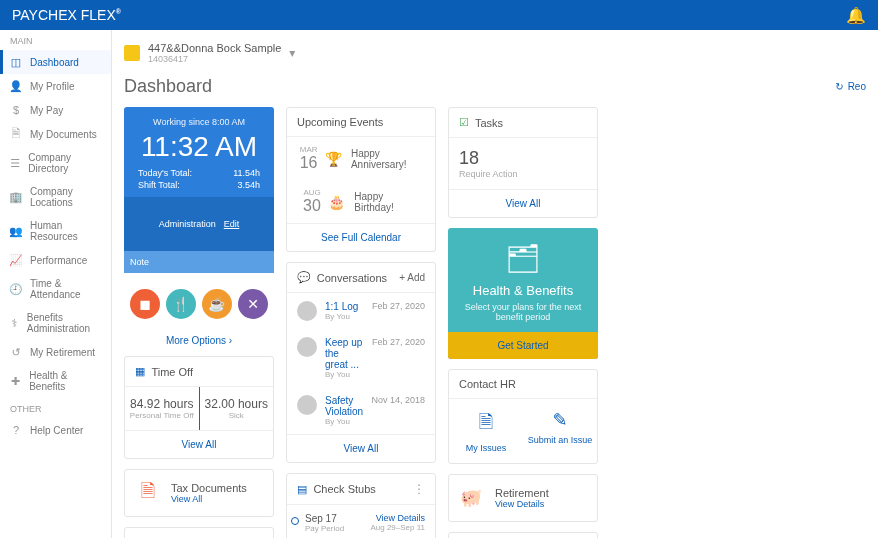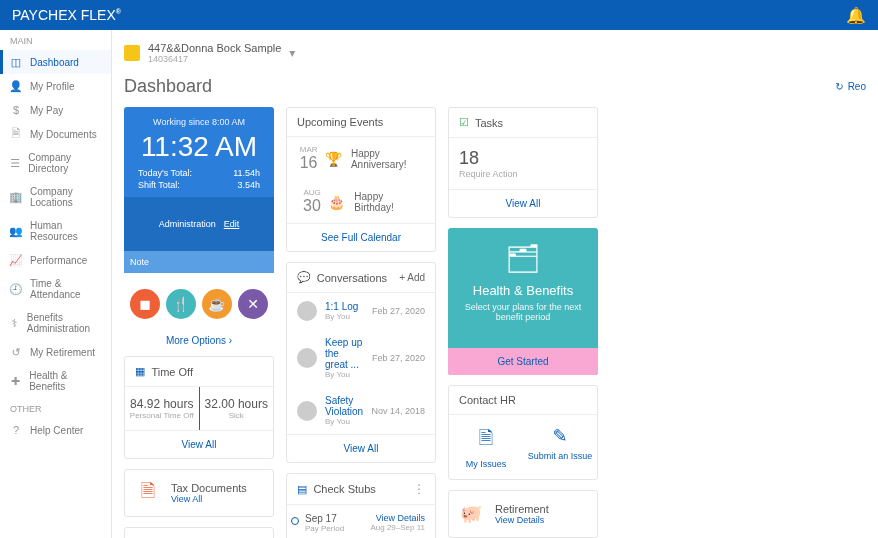--- a/index.html
+++ b/index.html
@@ -49,21 +49,21 @@
 .evt-date{text-align:right;width:24px}
 .evt-mon{font-size:8px;color:#aaa}
 .evt-day{font-size:16px;color:#888}
 .evt-ico{font-size:14px}
 .evt-text{font-size:10px;color:#666}
 
 .tasks-body{text-align:left;padding:10px}
 .tasks-num{font-size:18px;color:#555}
 .tasks-sub{font-size:9px;color:#aaa}
 
-.conv{display:flex;align-items:center;gap:8px;padding:8px 10px}
+.conv{display:flex;align-items:flex-start;gap:8px;padding:8px 10px}
 .avatar{width:20px;height:20px;border-radius:50%;background:#ccc}
 .conv-main{flex:1}
 .conv-title{font-size:10px;color:#0b5eb6}
 .conv-by{font-size:8px;color:#aaa}
 .conv-date{font-size:9px;color:#999}
 
 .to-body{display:flex}
 .to-cell{flex:1;text-align:center;padding:10px 4px}
 .to-cell:first-child{border-right:1px solid #0f766e}
 .to-val{font-size:12px;color:#555}
@@ -71,21 +71,21 @@
 
 .row-card{display:flex;align-items:center;gap:10px;padding:10px}
 .row-ico{width:26px;height:26px;display:flex;align-items:center;justify-content:center;font-size:18px}
 .row-title{font-size:11px;color:#555}
 .row-link{font-size:9px;color:#0b5eb6}
 
 .promo{background:#44b8bd;color:#fff;text-align:center;padding:14px 10px;border-radius:3px}
 .promo-ico{font-size:28px;margin-bottom:8px}
 .promo-title{font-size:13px;margin-bottom:4px}
 .promo-sub{font-size:9px;opacity:.9}
-.promo-cta{background:#f9a8d4;color:#0b5eb6;text-align:center;padding:8px;font-size:10px;border-radius:0 0 3px 3px;margin:26px -10px -14px}
+.promo-cta{background:#eab308;color:#0b5eb6;text-align:center;padding:8px;font-size:10px;border-radius:0 0 3px 3px;margin:10px -10px -14px}
 
 .stub{padding:8px 10px;display:flex;justify-content:space-between;align-items:flex-start;position:relative}
 .stub::before{content:"";position:absolute;left:4px;top:12px;width:6px;height:6px;border:1px solid #0b5eb6;border-radius:50%;background:#fff}
 .stub-date{font-size:10px;color:#555;margin-left:8px}
 .stub-period{font-size:8px;color:#aaa;margin-left:8px}
 .stub-link{font-size:9px;color:#0b5eb6;text-align:right}
 .stub-range{font-size:8px;color:#aaa}
 
 .hr-body{display:flex}
 .hr-cell{flex:1;text-align:center;padding:10px 4px}

